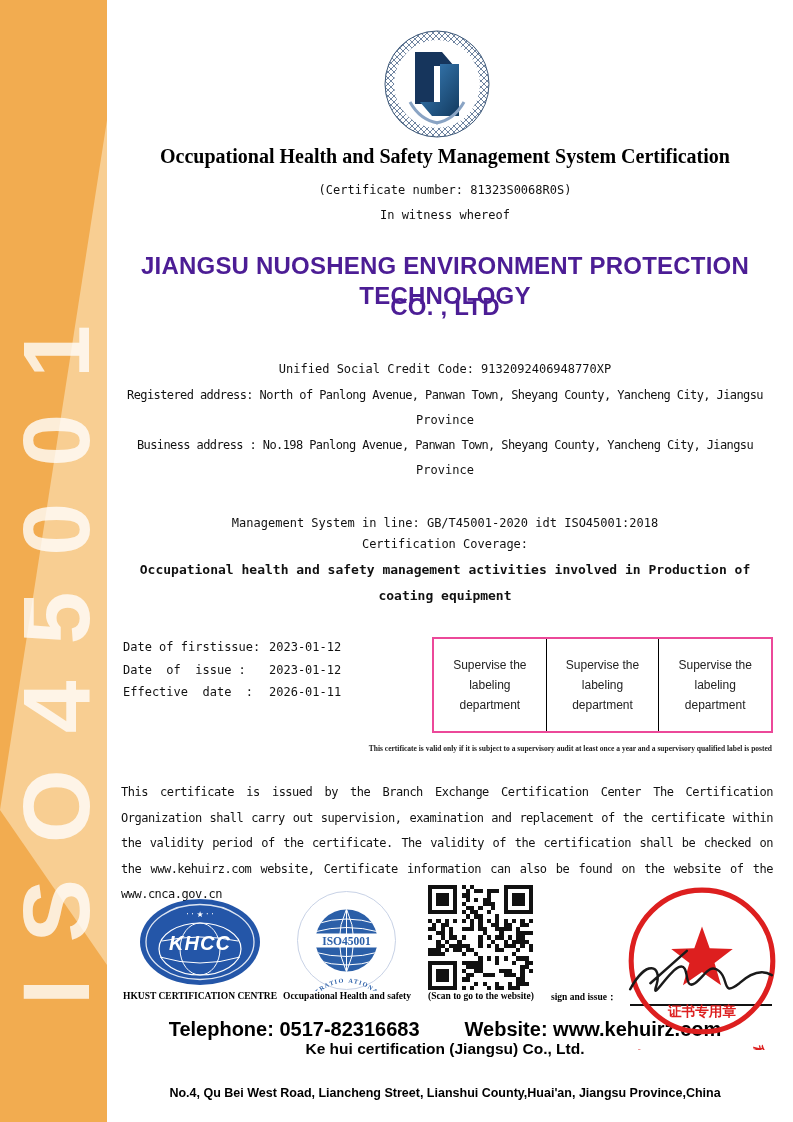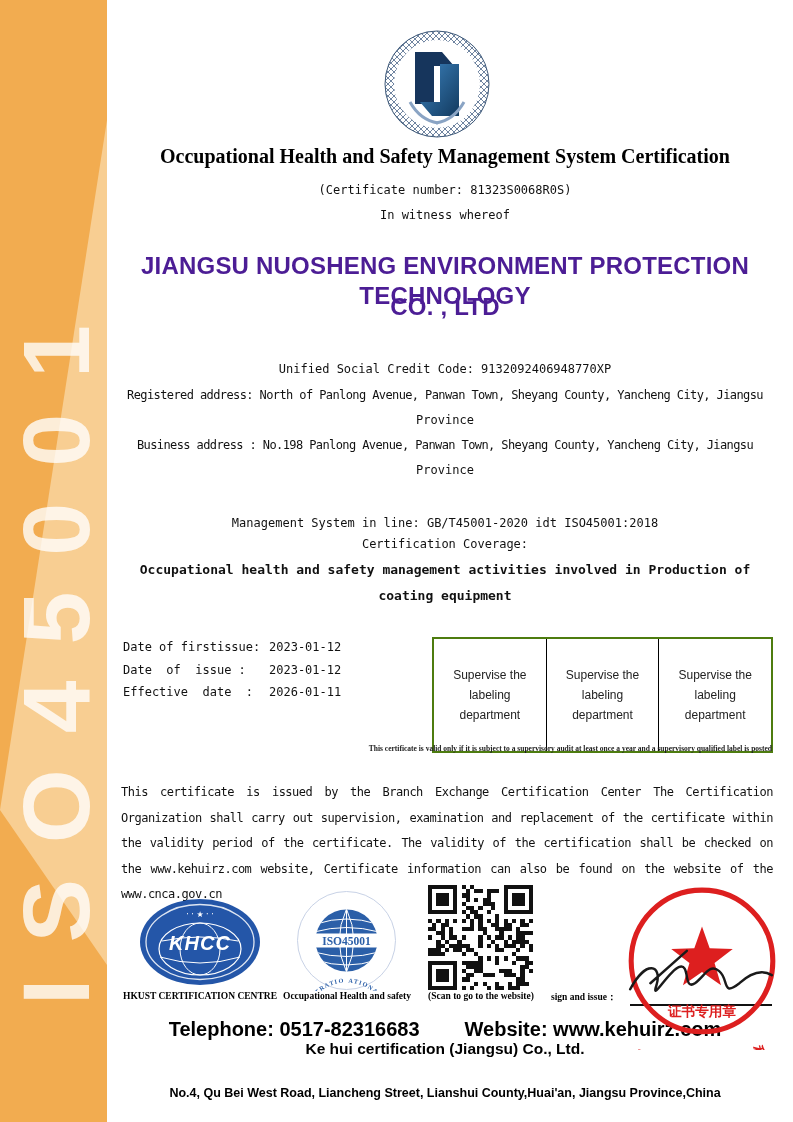--- a/index.html
+++ b/index.html
@@ -32,21 +32,21 @@
   .title { font-family:"Liberation Serif", serif; font-weight:700; font-size:20px; line-height:26px; color:#000; }
   .company { font-family:"Liberation Sans", sans-serif; font-weight:700; font-size:24px; line-height:30px; letter-spacing:0.2px; color:#4c1d95; }
   .bold-mono { font-weight:700; font-size:13px; line-height:24px; }
 
   
   .dates { position:absolute; left:123px; top:636px; font-size:12px; line-height:22.5px; }
   .dates .lbl { display:inline-block; width:146px; white-space:pre; }
   .dates .val { white-space:pre;text-align:right; }
 
   
-  .sup-table { position:absolute; left:432px; top:637px; width:341px; height:116px; display:flex; border:2px solid #4d7c0f; background:#fff; }
+  .sup-table { position:absolute; left:432px; top:637px; width:341px; height:96px; display:flex; border:2px solid #ec4899; background:#fff; }
   .sup-cell { flex:1; border-left:1.5px solid #000; display:flex; align-items:center; justify-content:center; text-align:center; padding:4px 6px; font-family:"Liberation Sans", sans-serif; font-size:12px; line-height:20px; color:#222; }
   .sup-cell:first-child { border-left:none; }
 
   .fine-print { position:absolute; right:21px; top:744px; white-space:nowrap; font-family:"Liberation Serif", serif; font-size:7.5px; font-weight:600; color:#222; }
 
   .paragraph { position:absolute; left:121px; top:780px; width:652px; font-size:12px; line-height:25.5px; letter-spacing:-0.5px; text-align:justify; }
 
   
   .seal { position:absolute; }
   .caption { position:absolute; font-family:"Liberation Serif", serif; font-weight:700; font-size:9.5px; color:#000; text-align:center; }

